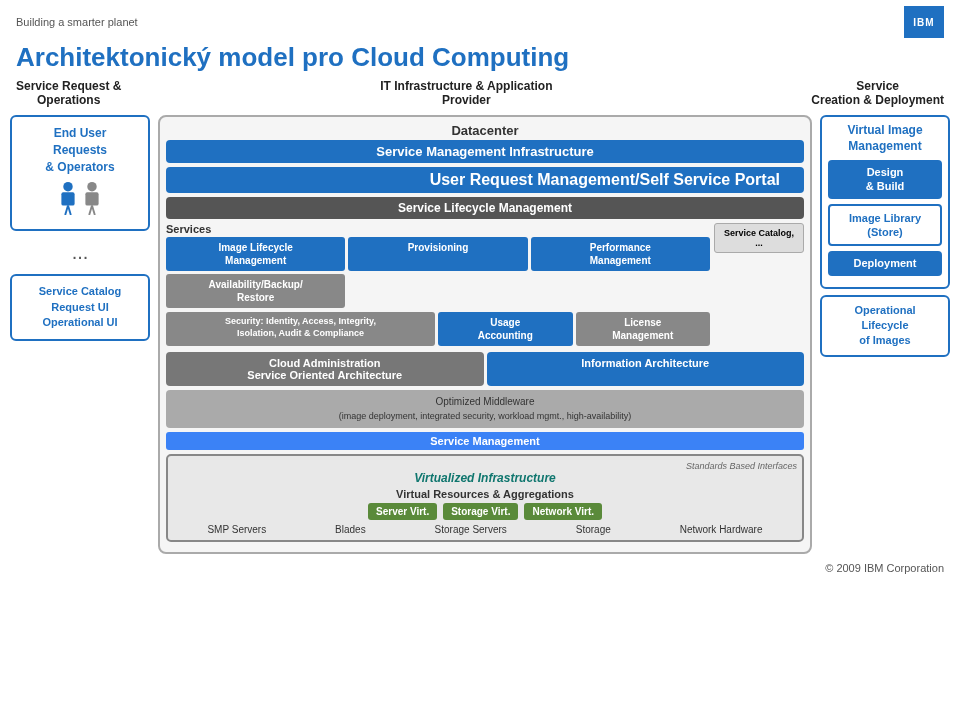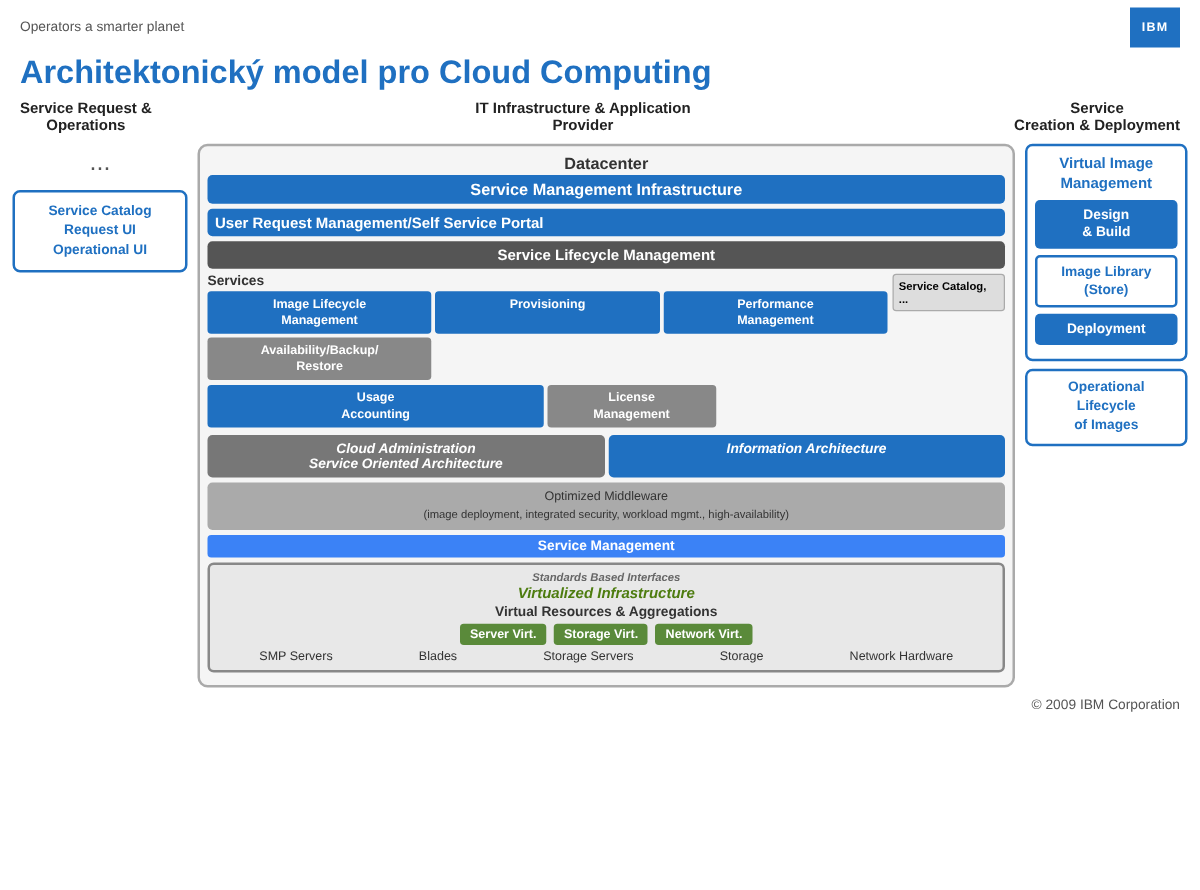--- a/index.html
+++ b/index.html
@@ -135,24 +135,24 @@
       font-size: 13px;
       font-weight: bold;
       padding: 4px 6px;
       border-radius: 4px;
       margin-bottom: 4px;
     }
 
     .user-request-bar {
       background: #1F70C1;
       color: #fff;
-      text-align: left;
-      font-size: 12px;
-      font-weight: bold;
-      padding: 4px 6px;
+      text-align: right;
+      font-size: 16px;
+      font-weight: bold;
+      padding: 4px 24px;
       border-radius: 4px;
       margin-bottom: 4px;
     }
 
     .service-lifecycle-bar {
       background: #555;
       color: #fff;
       text-align: center;
       font-size: 12px;
       font-weight: bold;
@@ -198,21 +198,20 @@
     }
 
     .arch-cell {
       background: #777;
       color: #fff;
       font-size: 11px;
       font-weight: bold;
       text-align: center;
       padding: 5px 4px;
       border-radius: 4px;
-      font-style: italic;
     }
 
     .arch-cell.blue {
       background: #1F70C1;
     }
 
     .optimized-bar {
       background: #aaa;
       color: #333;
       font-size: 10px;
@@ -239,28 +238,27 @@
       border-radius: 5px;
       padding: 5px;
       margin-bottom: 4px;
       background: #e8e8e8;
     }
 
     .standards-label {
       font-size: 9px;
       color: #666;
       font-style: italic;
-      text-align: center;
-      font-weight: bold;
+      text-align: right;
     }
 
     .virt-infra-label {
       font-size: 12px;
       font-weight: bold;
-      color: #4d7c0f;
+      color: #0f766e;
       text-align: center;
       font-style: italic;
     }
 
     .virt-resources-label {
       font-size: 11px;
       font-weight: bold;
       text-align: center;
       color: #333;
       margin: 3px 0 3px;
@@ -364,41 +362,60 @@
     
     .person-svg {
       width: 20px;
       height: 34px;
     }
   </style>
 </head>
 <body>
 
 <div class="top-bar">
-  <span class="building-text">Operators a smarter planet</span>
+  <span class="building-text">Building a smarter planet</span>
   <div class="ibm-logo">IBM</div>
 </div>
 
 <div class="main-title">Architektonický model pro Cloud Computing</div>
 
 <div class="header-row">
   <div class="header-col">
     <span>Service Request &amp;<br>Operations</span>
   </div>
   <div class="header-col">
     <span>IT Infrastructure &amp; Application<br>Provider</span>
   </div>
   <div class="header-col">
     <span>Service<br>Creation &amp; Deployment</span>
   </div>
 </div>
 
 <div class="content-area">
 
   <div class="left-panel">
+    <div class="end-user-box">
+      <div>End User<br>Requests<br>&amp; Operators</div>
+      <div class="user-icon">
+
+        <svg class="person-svg" viewBox="0 0 20 36">
+          <circle cx="10" cy="6" r="5" fill="#1F70C1"></circle>
+          <rect x="3" y="12" width="14" height="14" rx="2" fill="#1F70C1"></rect>
+          <line x1="10" y1="26" x2="7" y2="36" stroke="#1F70C1" stroke-width="2"></line>
+          <line x1="10" y1="26" x2="13" y2="36" stroke="#1F70C1" stroke-width="2"></line>
+        </svg>
+
+        <svg class="person-svg" viewBox="0 0 20 36">
+          <circle cx="10" cy="6" r="5" fill="#888"></circle>
+          <rect x="3" y="12" width="14" height="14" rx="2" fill="#888"></rect>
+          <line x1="10" y1="26" x2="7" y2="36" stroke="#888" stroke-width="2"></line>
+          <line x1="10" y1="26" x2="13" y2="36" stroke="#888" stroke-width="2"></line>
+        </svg>
+      </div>
+    </div>
 
     <div class="dots-label">...</div>
 
     <div class="catalog-box">
       <div>Service Catalog</div>
       <div>Request UI</div>
       <div>Operational UI</div>
     </div>
   </div>
 
@@ -412,25 +429,26 @@
     <div style="display:flex; gap:4px; margin-bottom:3px; align-items:flex-start;">
       <div style="flex:1;">
         <div class="services-label">Services</div>
         <div class="mgmt-grid">
           <div class="mgmt-cell">Image Lifecycle<br>Management</div>
           <div class="mgmt-cell">Provisioning</div>
           <div class="mgmt-cell">Performance<br>Management</div>
           <div class="mgmt-cell gray">Availability/Backup/<br>Restore</div>
         </div>
         <div style="display:grid; grid-template-columns: 2fr 1fr 1fr; gap:3px; margin-bottom:3px;">
+          <div class="mgmt-cell gray" style="font-size:9px;">Security: Identity, Access, Integrity,<br>Isolation, Audit &amp; Compliance</div>
           <div class="mgmt-cell">Usage<br>Accounting</div>
           <div class="mgmt-cell gray">License<br>Management</div>
         </div>
       </div>
-      <div style="width:90px; background:#ddd; border:1px solid #aaa; border-radius:3px; font-size:9px; padding:4px; text-align:left; font-weight:bold;">Service Catalog,<br>...</div>
+      <div style="width:90px; background:#ddd; border:1px solid #aaa; border-radius:3px; font-size:9px; padding:4px; text-align:center; font-weight:bold;">Service Catalog,<br>...</div>
     </div>
 
     <div class="arch-row">
       <div class="arch-cell">Cloud Administration<br>Service Oriented Architecture</div>
       <div class="arch-cell blue">Information Architecture</div>
     </div>
 
     <div class="optimized-bar">
       Optimized Middleware<br>
       <span style="font-size:9px;">(image deployment, integrated security, workload mgmt., high-availability)</span>

